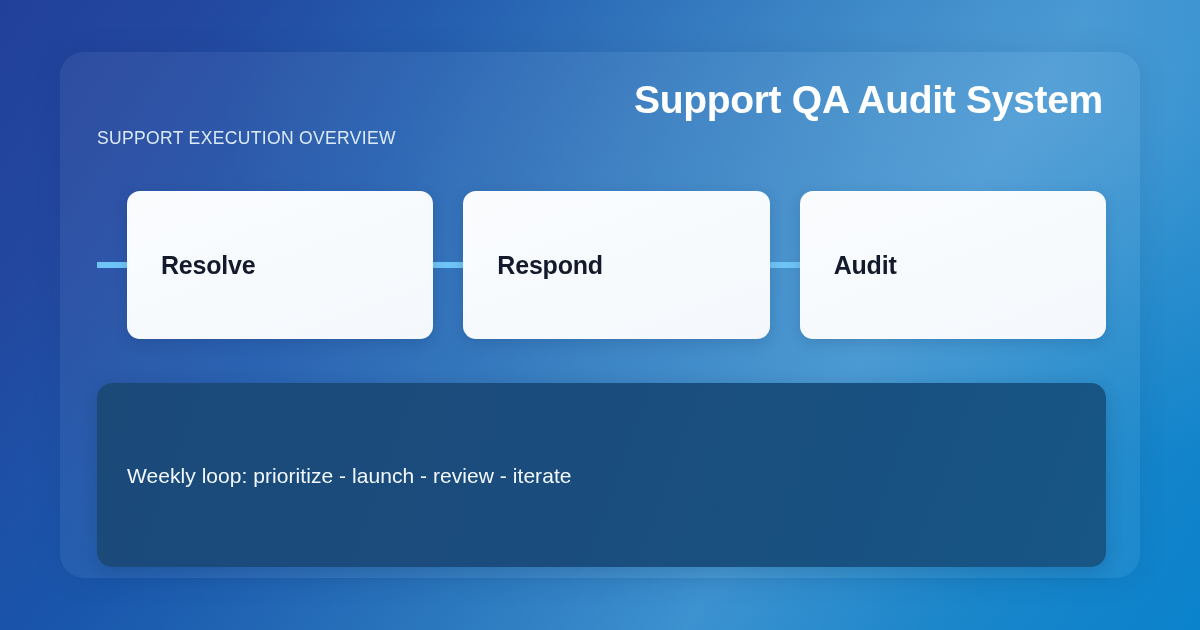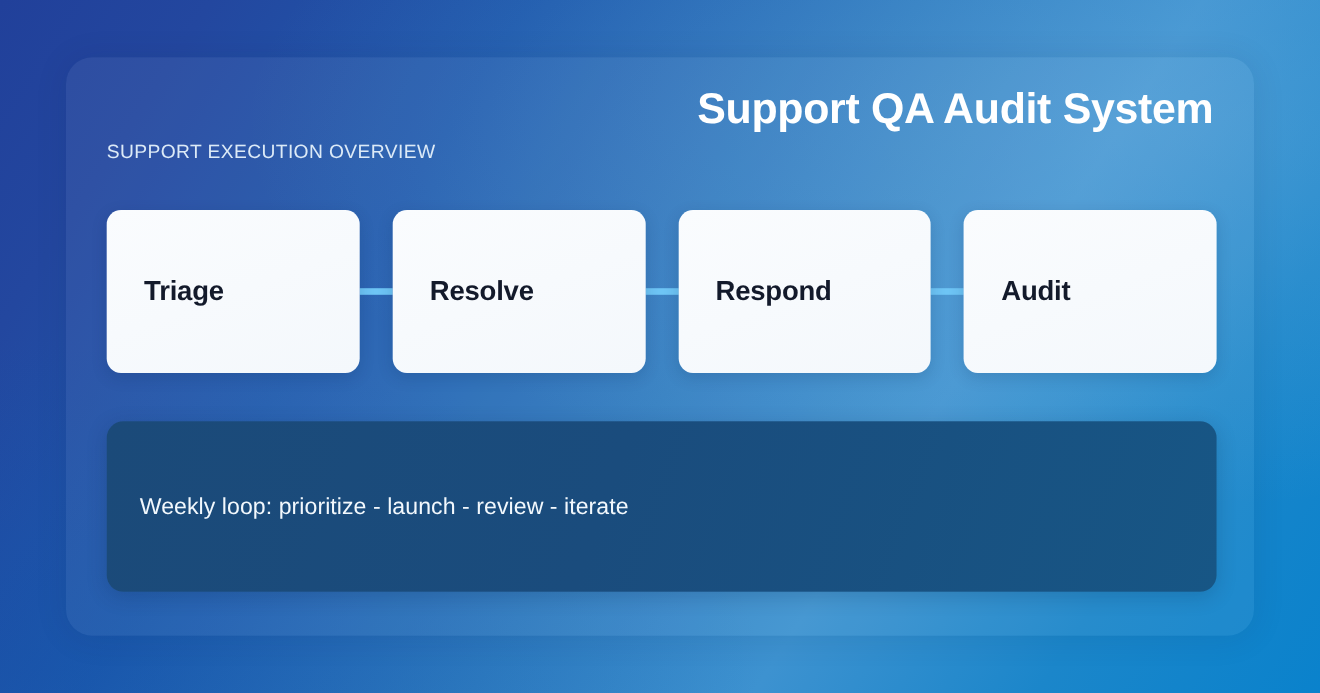--- a/index.html
+++ b/index.html
@@ -120,21 +120,21 @@
     position: relative;
     z-index: 1;
   }
 
   
   .footer-band {
     position: absolute;
     left: 37px;
     top: 331px;
     width: 1009px;
-    height: 155px;
+    height: 184px;
     border-radius: 15px;
     background: linear-gradient(110deg, #1b4a79 0%, #1a4c7d 45%, #175685 100%);
     box-shadow: 0 4px 18px rgba(6,28,60,0.18);
     box-sizing: border-box;
     padding: 0 30px;
     display: flex;
     flex-direction: column;
     justify-content: center;
   }
   .footer-primary {
@@ -162,23 +162,20 @@
 
   <div class="outer-card">
 
     <div class="header">
       <h1 class="title">Support QA Audit System</h1>
       <p class="subtitle">SUPPORT EXECUTION OVERVIEW</p>
     </div>
 
     <div class="steps">
 
-      <div class="step-card">
-        <span class="step-label">Triage</span>
-      </div>
 
       <div class="connector"></div>
 
       <div class="step-card">
         <span class="step-label">Resolve</span>
       </div>
 
       <div class="connector"></div>
 
       <div class="step-card">

